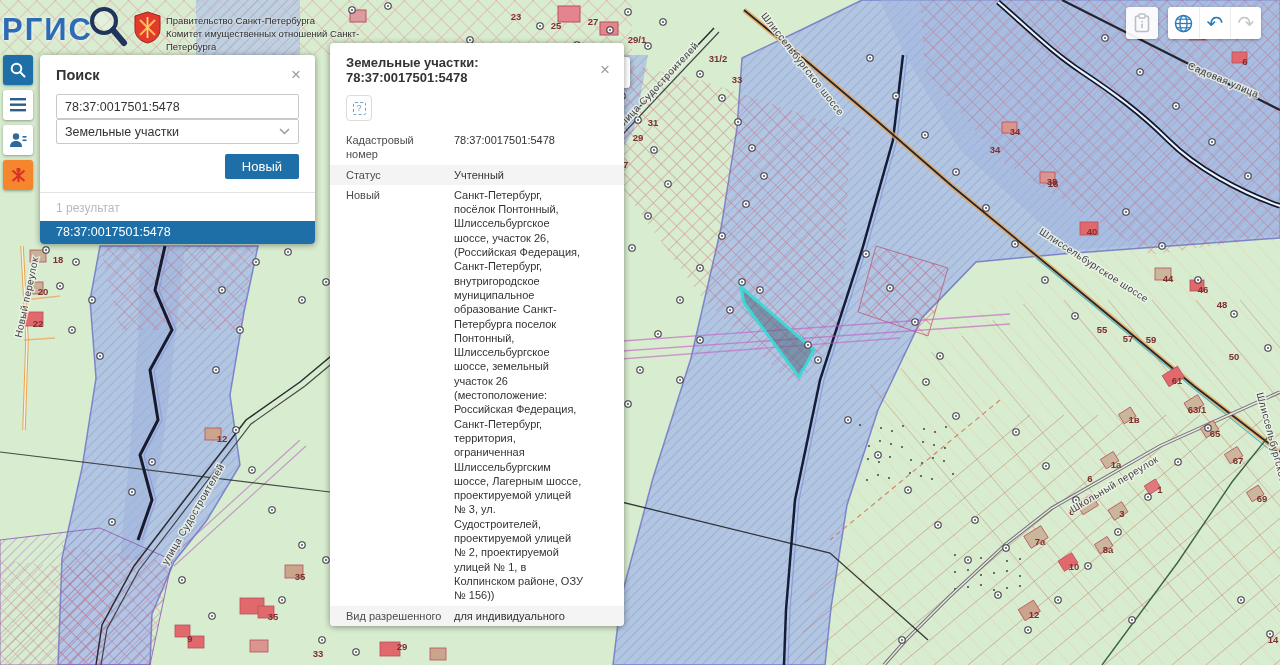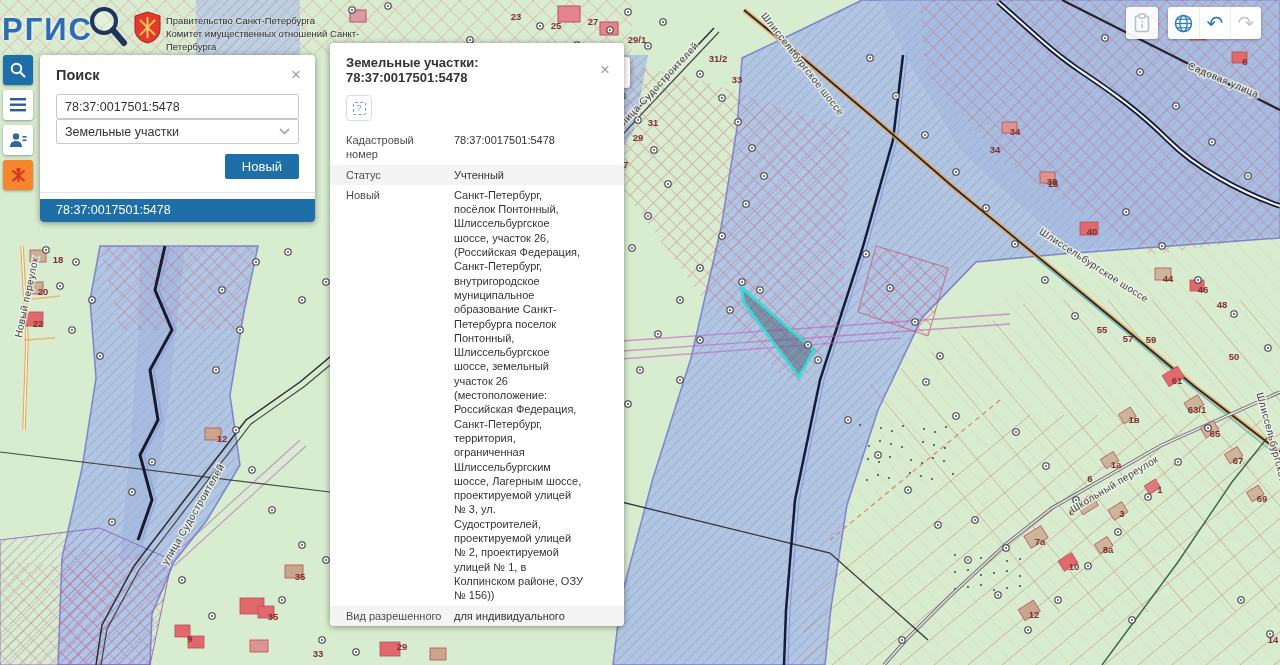--- a/index.html
+++ b/index.html
@@ -864,20 +864,21 @@
         <span>Земельные участки</span>
         <svg width="11" height="7" viewBox="0 0 11 7">
           <polyline points="1,1 5.5,5.5 10,1" fill="none" stroke="#9a9a9a" stroke-width="1.5"></polyline>
         </svg>
       </div>
       <div class="btn-row">
         <button class="btn-primary">Новый</button>
       </div>
     </div>
     <div class="divider"></div>
+    <div class="result-count">1 результат</div>
     <div id="results-list">
         <div class="result-item">78:37:0017501:5478</div>
       </div>
   </div>
 
   <div class="panel detail-panel">
     <div class="panel-header">
       <span class="panel-title">Земельные участки: 78:37:0017501:5478</span>
       <span class="close-x">×</span>
     </div>

